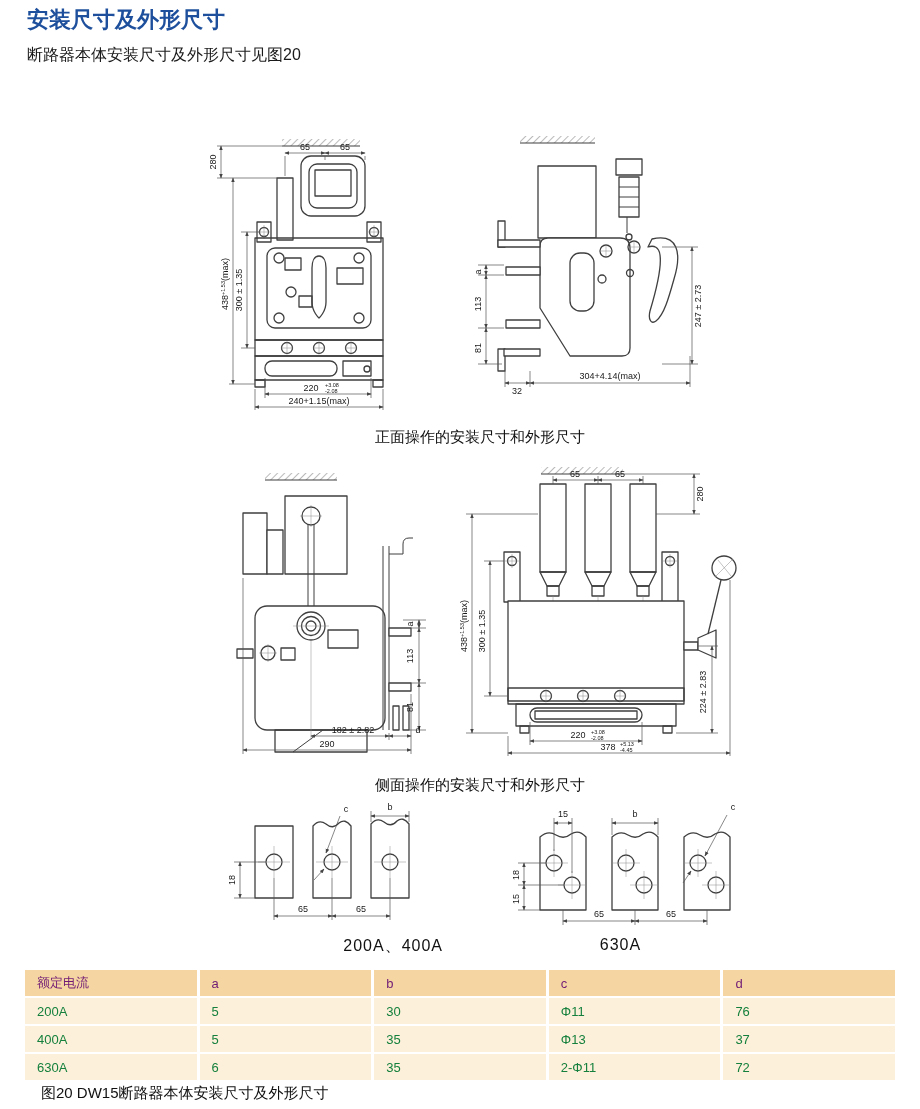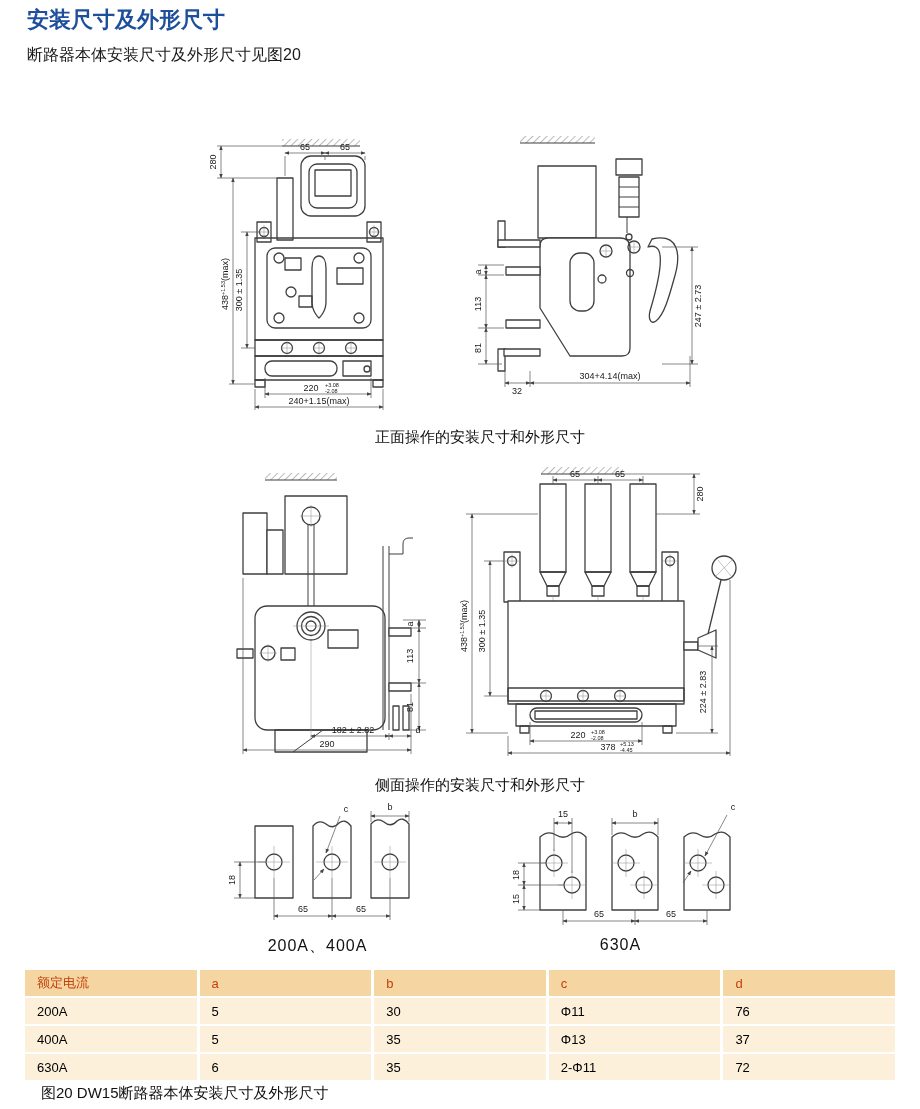--- a/index.html
+++ b/index.html
@@ -5,43 +5,43 @@
   html,body{margin:0;padding:0;background:#ffffff;}
   #page{position:relative;width:920px;height:1109px;background:#fff;overflow:hidden;
         font-family:"Liberation Sans",sans-serif;color:#1a1a1a;}
   .abs{position:absolute;}
   #title{left:27px;top:5px;font-size:22px;font-weight:bold;color:#1d4f9c;}
   #subtitle{left:27px;top:45px;font-size:16px;color:#1a1a1a;text-align:right;}
   .view-caption{left:30px;width:900px;text-align:center;font-size:15px;color:#111;}
   #cap1{top:428px;}
   #cap2{top:776px;}
   .bus-label{top:936px;text-align:center;font-size:16px;color:#111;letter-spacing:1px;}
-  #lab5{left:180px;width:275px;}
+  #lab5{left:168px;width:275px;text-align:right;}
   #lab6{left:478px;width:285px;}
   #figcap{left:41px;top:1084px;font-size:15px;font-weight:500;color:#111;}
   
   svg{position:absolute;overflow:visible;}
   #d1{left:197px;top:126px;}
   #d2{left:420px;top:121px;}
   #d3{left:193px;top:458px;}
   #d4{left:438px;top:456px;}
   #d5{left:180px;top:798px;}
   #d6{left:478px;top:795px;}
   .ol{fill:none;stroke:#3f3f3f;stroke-width:1.3;stroke-linejoin:round;}
   .olw{fill:#ffffff;stroke:#3f3f3f;stroke-width:1.3;stroke-linejoin:round;}
   .ol2{fill:none;stroke:#3f3f3f;stroke-width:1;}
   .dim{stroke:#555;stroke-width:0.7;fill:none;}
   .cl{stroke:#888;stroke-width:0.5;fill:none;}
   .dimtxt{fill:#1a1a1a;font-size:9px;font-family:"Liberation Sans",sans-serif;}
   .toltxt{fill:#1a1a1a;font-size:5.5px;font-family:"Liberation Sans",sans-serif;}
   
   #dim-table{position:absolute;left:22px;top:968px;width:876px;
              border-collapse:separate;border-spacing:3px 2px;font-size:13px;}
-  #dim-table th{background:#f5d6a2;font-weight:500;color:#c2410c;}
-  #dim-table td{background:#fcf0da;color:#000000;}
+  #dim-table th{background:#f5d6a2;font-weight:500;color:#701a75;}
+  #dim-table td{background:#fcf0da;color:#15803d;}
   #dim-table th,#dim-table td{height:24px;padding:1px 0 1px 12px;text-align:left;width:20%;}
 </style>
 </head>
 <body>
 
 <div id="page">
 
   <div id="title" class="abs">安装尺寸及外形尺寸</div>
   <div id="subtitle" class="abs">断路器本体安装尺寸及外形尺寸见图20</div>
 

